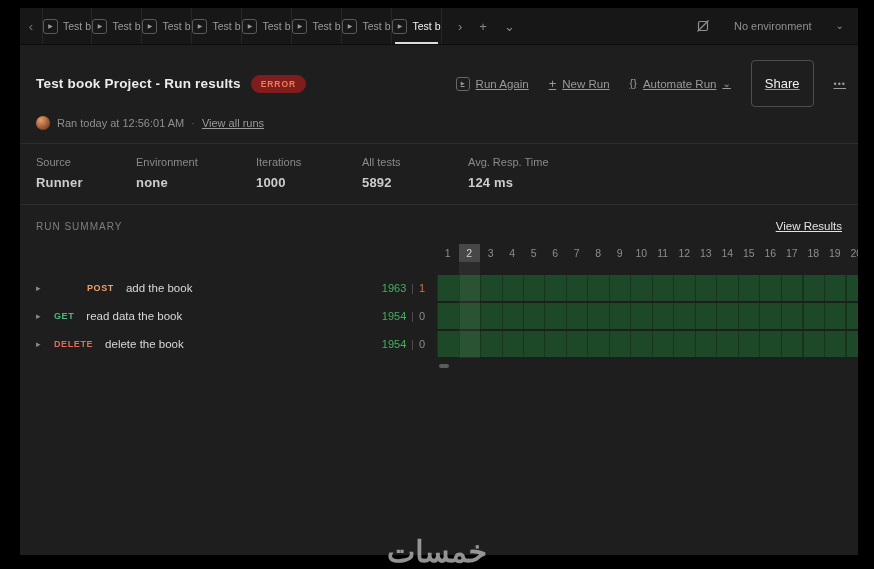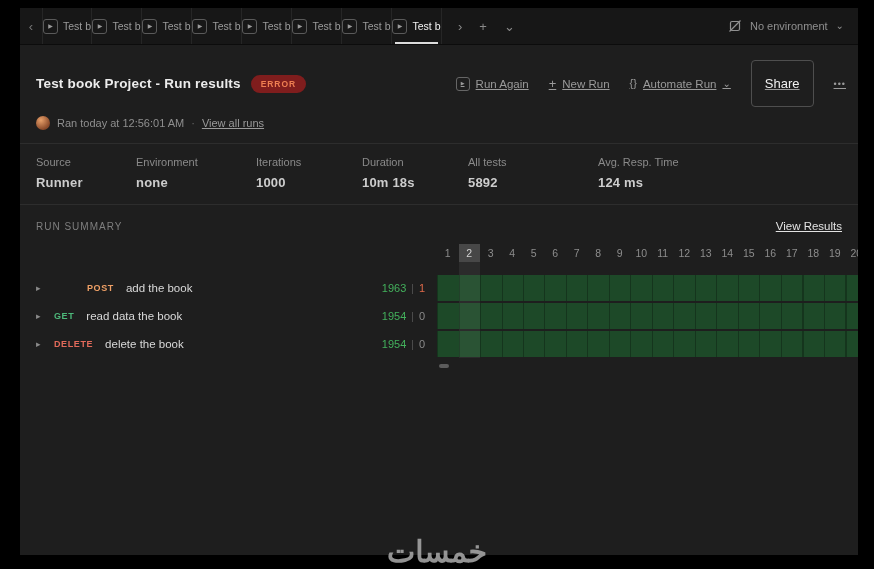--- a/index.html
+++ b/index.html
@@ -13,21 +13,21 @@
   .tabs{display:flex;}
   .tab{width:50px;display:flex;align-items:center;justify-content:center;gap:5px;
        border-right:1px solid #262626;color:#9b9b9b;font-size:10.5px;cursor:pointer;position:relative;box-sizing:border-box;}
   .tab:first-child{border-left:1px solid #262626;}
   .tab.active{color:#f2f2f2;}
   .tab.active::after{content:"";position:absolute;left:3px;right:3px;bottom:0;height:2px;background:#dcdcdc;}
   .tabicon{width:13px;height:13px;border:1px solid #5a5a5a;border-radius:3px;font-size:6px;line-height:1;
            display:inline-flex;align-items:center;justify-content:center;color:#9b9b9b;flex:0 0 auto;}
   .tab-controls{display:flex;align-items:center;gap:17px;padding:0 16px;color:#8a8a8a;}
   .tab-controls span{cursor:pointer;font-size:13px;}
-  .env{margin-left:auto;display:flex;align-items:center;gap:8px;color:#8f8f8f;font-size:11px;padding:0 14px;cursor:pointer;}
+  .env{margin-left:auto;display:flex;align-items:center;gap:24px;color:#8f8f8f;font-size:11px;padding:0 14px;cursor:pointer;}
 
   
   .titlerow{display:flex;align-items:center;padding:15px 12px 0 16px;}
   .title{font-size:13.5px;font-weight:bold;color:#ececec;letter-spacing:.2px;}
   .badge{margin-left:10px;background:#7f1d1d;color:#ee7f52;font-size:8.5px;font-weight:bold;
          letter-spacing:.9px;padding:4px 10px;border-radius:10px;}
   .actions{margin-left:auto;display:flex;align-items:center;gap:20px;color:#9a9a9a;font-size:11.5px;text-decoration:underline;}
   .action{display:flex;align-items:center;gap:6px;cursor:pointer;white-space:nowrap;}
   .btnicon{width:12px;height:12px;border:1px solid #666;border-radius:3px;font-size:5px;line-height:1;
            display:inline-flex;align-items:center;justify-content:center;color:#9a9a9a;}
@@ -173,24 +173,20 @@
           <div class="slabel">Source</div>
           <div class="svalue">Runner</div>
         </div>
         <div class="stat">
           <div class="slabel">Environment</div>
           <div class="svalue">none</div>
         </div>
         <div class="stat">
           <div class="slabel">Iterations</div>
           <div class="svalue">1000</div>
-        </div>
-        <div class="stat">
-          <div class="slabel">Duration</div>
-          <div class="svalue">10m 18s</div>
         </div>
         <div class="stat">
           <div class="slabel">All tests</div>
           <div class="svalue">5892</div>
         </div>
         <div class="stat">
           <div class="slabel">Avg. Resp. Time</div>
           <div class="svalue">124 ms</div>
         </div>
       </div>

